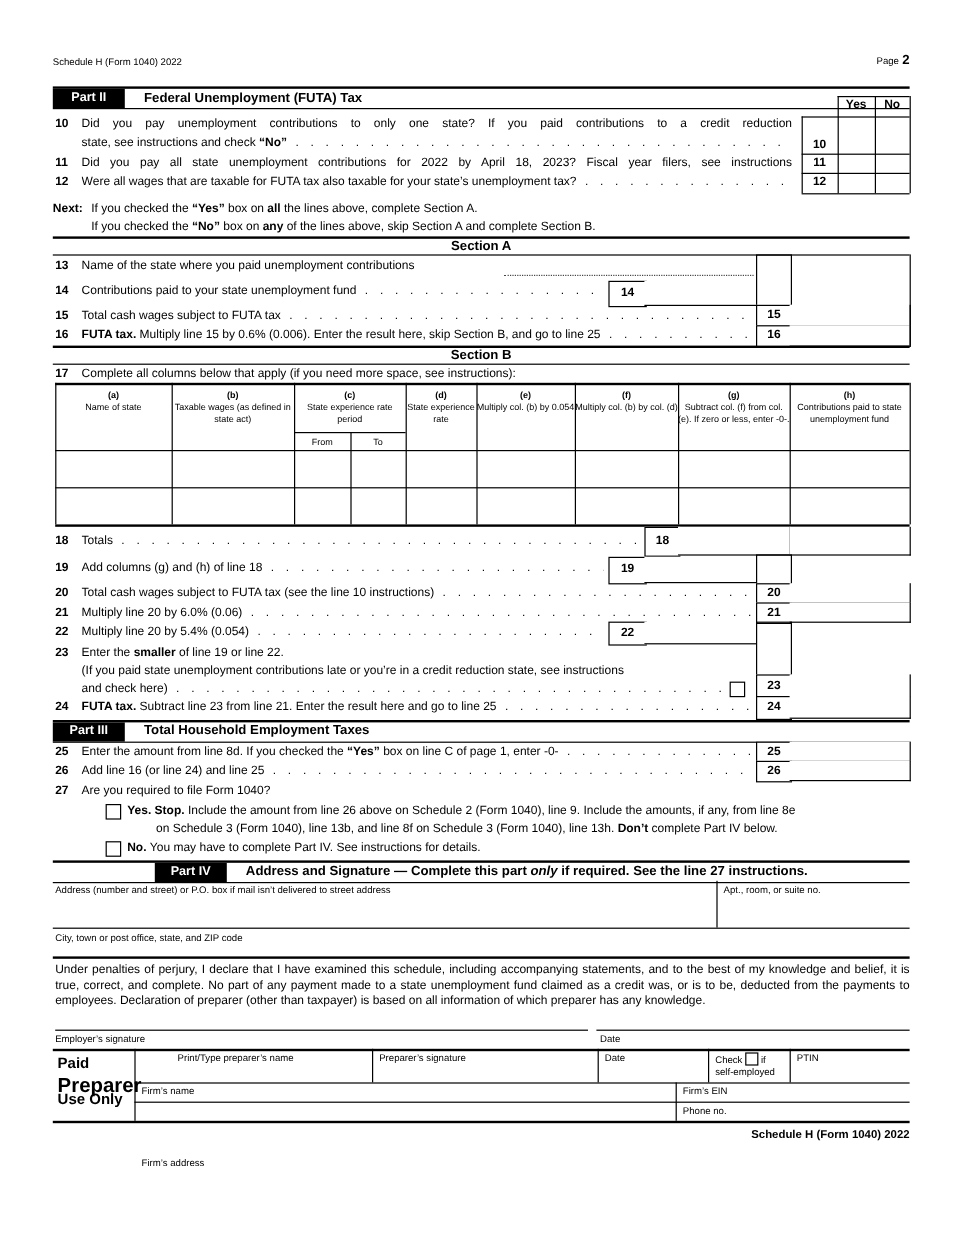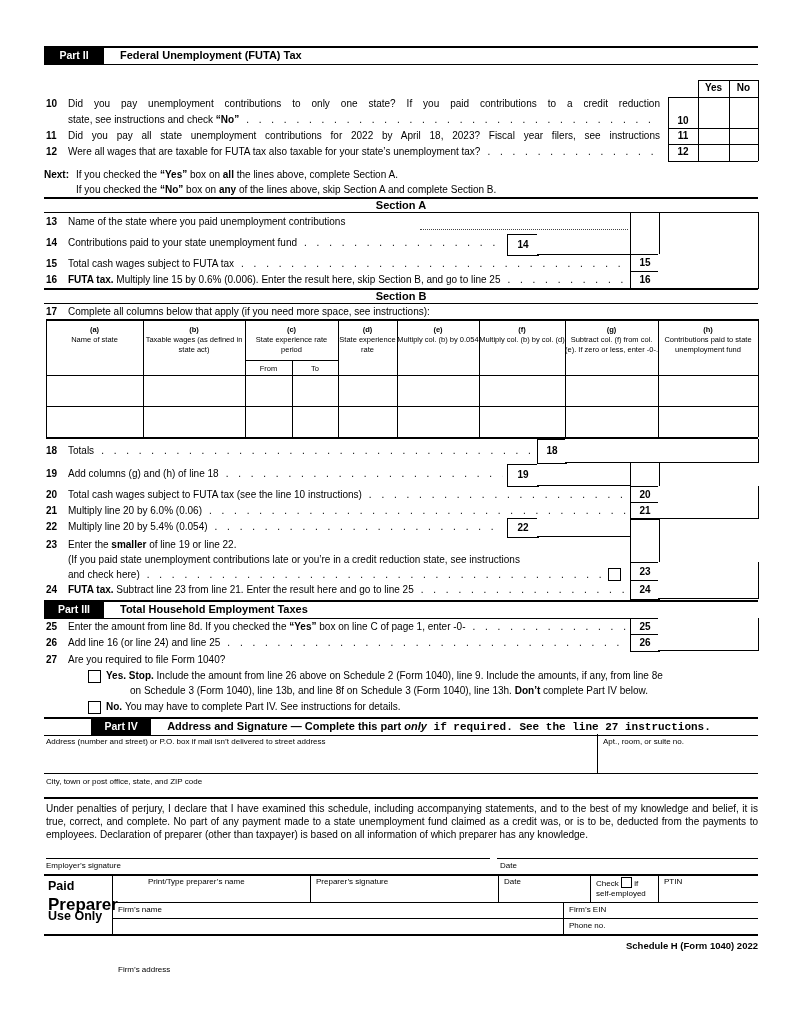--- a/index.html
+++ b/index.html
@@ -37,21 +37,21 @@
 <body>
 
 <div class="sheet">
 
   <div class="abs t8" style="left:44px;top:47px;">Schedule H (Form 1040) 2022</div>
   <div class="abs" style="right:42px;top:44px;">
     <span class="t8">Page</span>
     <span class="b t11">2</span>
   </div>
 
-  <div class="partbar" style="top:46px;">
+  <div class="partbar" style="top:72px;align-items:flex-end;">
     <div class="partlabel">Part II</div>
     <div class="parttitle">Federal Unemployment (FUTA) Tax</div>
   </div>
 
   <div class="hl" style="left:698px;top:80px;width:60px;"></div>
   <div class="abs b ctr" style="left:698px;top:82px;width:31px;">Yes</div>
   <div class="abs b ctr" style="left:729px;top:82px;width:29px;">No</div>
   <div class="vl" style="left:668px;top:97px;height:64px;"></div>
   <div class="vl" style="left:698px;top:80px;height:81px;"></div>
   <div class="vl" style="left:729px;top:80px;height:81px;"></div>
@@ -269,21 +269,21 @@
   <div class="abs" style="left:68px;top:654px;">Are you required to file Form 1040?</div>
 
   <span class="cb abs" style="left:88px;top:670px;"></span>
   <div class="abs" style="left:106px;top:670px;width:652px;"><span style="font-weight: 700;">Yes. Stop. </span><span>Include the amount from line 26 above on Schedule 2 (Form 1040), line 9. Include the amounts, if any, from line 8e</span></div>
   <div class="abs" style="left:130px;top:685px;width:628px;"><span>on Schedule 3 (Form 1040), line 13b, and line 8f on Schedule 3 (Form 1040), line 13h. </span><span style="font-weight: 700;">Don’t</span><span> complete Part IV below.</span></div>
   <span class="cb abs" style="left:88px;top:701px;"></span>
   <div class="abs" style="left:106px;top:701px;width:652px;"><span style="font-weight: 700;">No. </span><span>You may have to complete Part IV. See instructions for details.</span></div>
 
   <div class="partbar" style="top:717px;justify-content:center;">
     <div class="partlabel">Part IV</div>
-    <div class="parttitle" style="font-weight:400;"><span style="font-weight: 700;">Address and Signature </span><span style="font-weight: 700;">— Complete this part </span><span style="font-weight: 700; font-style: italic;">only</span><span style="font-weight: 700; font-family: Liberation Mono, monospace;"> if required. See the line 27 instructions.</span></div>
+    <div class="parttitle" style="font-weight:400;"><span style="font-weight: 700;">Address and Signature </span><span style="font-weight: 700;">— Complete this part </span><span style="font-weight: 700; font-style: italic;">only</span><span style="font-weight: 700;"> if required. See the line 27 instructions.</span></div>
   </div>
 
   <div class="abs t8" style="left:46px;top:737px;">Address (number and street) or P.O. box if mail isn’t delivered to street address</div>
   <div class="abs" style="left:46px;top:748px;width:545px;height:18px;"></div>
   <div class="vl" style="left:597px;top:734px;height:39px;"></div>
   <div class="abs t8" style="left:603px;top:737px;">Apt., room, or suite no.</div>
   <div class="abs" style="left:603px;top:748px;width:150px;height:18px;"></div>
   <div class="hl" style="left:44px;top:773px;width:714px;"></div>
   <div class="abs t8" style="left:46px;top:777px;">City, town or post office, state, and ZIP code</div>
   <div class="abs" style="left:46px;top:786px;width:700px;height:10px;"></div>

